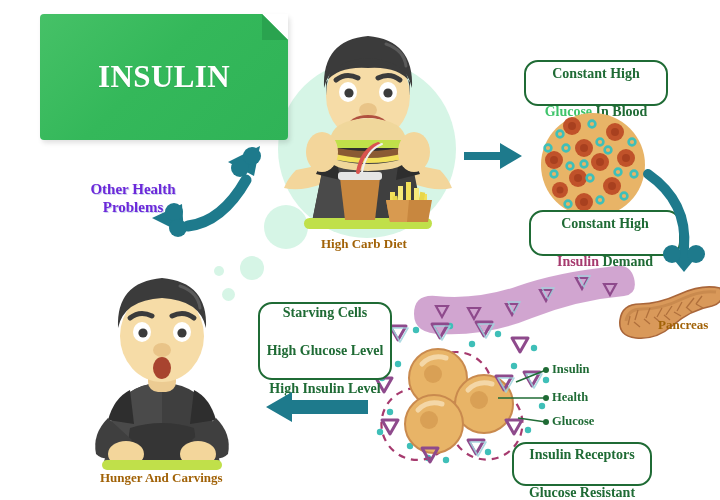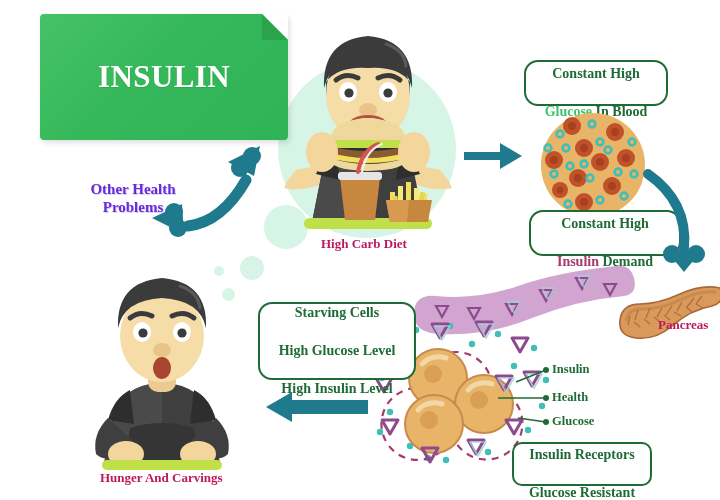--- a/index.html
+++ b/index.html
@@ -40,21 +40,21 @@
   .callout{
     border:2px solid #1f6b35;border-radius:14px;background:#ffffff;
     display:flex;flex-direction:column;align-items:center;justify-content:center;
     text-align:center;box-sizing:border-box;padding:5px 9px;
   }
   .callout .line{font-weight:bold;font-size:14px;line-height:1.28;color:#1f6b35;white-space:nowrap;margin-top:20px;}
   .g-green{color:#3fc46b;}
   .g-purple{color:#a63a6e;}
 
   
-  .lbl{color:#be185d;font-weight:bold;font-size:13px;white-space:nowrap;}
+  .lbl{color:#a16207;font-weight:bold;font-size:13px;white-space:nowrap;}
   .lbl-sm{color:#1f6b35;font-weight:bold;font-size:12.5px;white-space:nowrap;}
 
   
   #other-health-problems{
     left:42px;top:180px;width:150px;text-align:center;
     color:#6d28d9;font-weight:bold;font-size:15px;line-height:1.22;
     text-shadow:1px 1px 0 rgba(160,180,230,.55);
   }
 
   
@@ -340,26 +340,26 @@
       <path d="M-18 42 L30 42" stroke="#1f6b35" stroke-width="1.6" fill="none"></path>
       <circle cx="30" cy="42" r="3" fill="#1f6b35"></circle>
       <path d="M2 62 L30 66" stroke="#1f6b35" stroke-width="1.6" fill="none"></path>
       <circle cx="30" cy="66" r="3" fill="#1f6b35"></circle>
     </svg>
     <div class="abs lbl-sm" style="left:36px;top:6px;">Insulin</div>
     <div class="abs lbl-sm" style="left:36px;top:34px;">Health</div>
     <div class="abs lbl-sm" style="left:36px;top:58px;">Glucose</div>
   </div>
 
-  <div class="abs callout" style="left:496px;top:442px;width:140px;height:44px;border-radius:10px;">
+  <div class="abs callout" style="left:496px;top:442px;width:140px;height:44px;">
     <div class="line">Insulin Receptors</div>
     <div class="line">Glucose Resistant</div>
   </div>
 
-  <div class="abs callout" style="left:242px;top:302px;width:158px;height:78px;">
+  <div class="abs callout" style="left:242px;top:302px;width:134px;height:78px;">
     <div class="line">Starving Cells</div>
     <div class="line">High Glucose Level</div>
     <div class="line">High Insulin Level</div>
   </div>
 
   <div class="abs" style="left:246px;top:392px;width:106px;height:30px;">
     <svg width="106" height="30" viewBox="0 0 106 30">
       <path d="M106 8 h-76 v-8 l-26 15 26 15 v-8 h76 z" fill="#1e7a8c"></path>
     </svg>
   </div>

